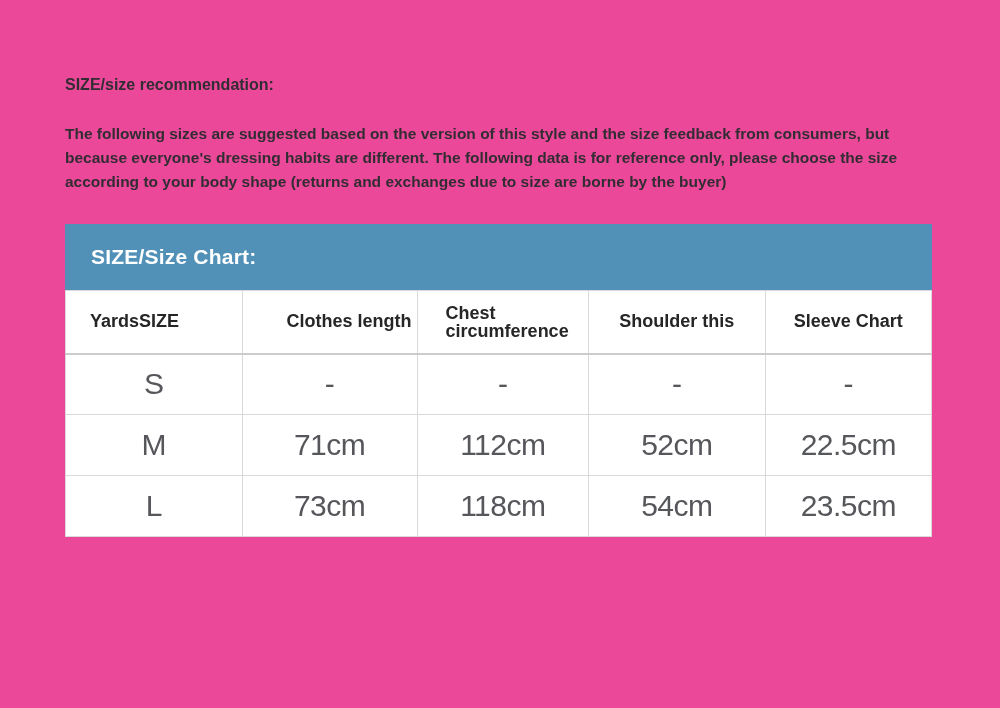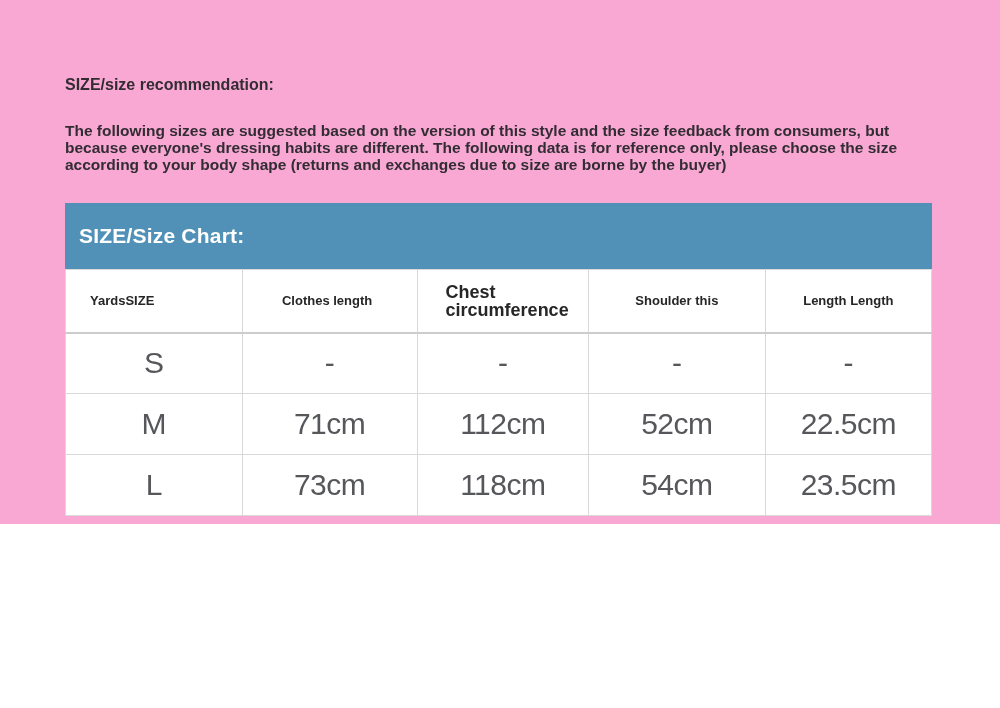--- a/index.html
+++ b/index.html
@@ -4,52 +4,52 @@
 <style>
   html, body {
     margin: 0;
     padding: 0;
     background: #ffffff;
     font-family: "Liberation Sans", sans-serif;
   }
   .canvas {
     position: relative;
     width: 1000px;
-    height: 524px;
-    background: #f9a8d4;
+    height: 708px;
+    background: #ec4899;
     overflow: hidden;
   }
   .page {
     position: absolute;
     left: 65px;
     top: 75px;
     width: 867px;
   }
   .heading {
     margin: 0;
     font-size: 16px;
     line-height: 19px;
     font-weight: 700;
     color: #322c33;
   }
   .description {
     margin: 28px 0 0 0;
     font-size: 15.5px;
-    line-height: 17px;
+    line-height: 24px;
     font-weight: 700;
     color: #322c33;
   }
   .banner {
     margin-top: 30px;
     height: 66px;
     background: #5191b8;
     display: flex;
     align-items: center;
     box-sizing: border-box;
-    padding-left: 14px;
+    padding-left: 26px;
   }
   .banner-title {
     color: #ffffff;
     font-size: 21px;
     font-weight: 700;
     letter-spacing: 0.2px;
   }
   table.size-table {
     width: 867px;
     border-collapse: collapse;
@@ -62,32 +62,33 @@
   table.size-table col.c4 { width: 20.4%; }
   table.size-table col.c5 { width: 19.2%; }
   table.size-table th,
   table.size-table td {
     border: 1px solid #d9d9d9;
     box-sizing: border-box;
     background: #ffffff;
   }
   table.size-table th {
     height: 63px;
-    font-size: 13px;
+    font-size: 18px;
     font-weight: 700;
     color: #262626;
     text-align: center;
     padding: 0;
     border-bottom: 2px solid #cccccc;
   }
   table.size-table th:nth-child(1) {
     text-align: left;
     padding-left: 24px;
   }
   table.size-table th:nth-child(2) {
+    text-align: right;
     padding-right: 5px;
     margin-top: 35px;
   }
   table.size-table th:nth-child(3) {
     text-align: left;
     padding-left: 28px;
     font-size: 18px;
     line-height: 18px;
   }
   table.size-table th:nth-child(3) .wrap-label {
@@ -134,21 +135,21 @@
           <th>
             <span>Clothes length</span>
           </th>
           <th>
             <span class="wrap-label">Chest circumference</span>
           </th>
           <th>
             <span>Shoulder this</span>
           </th>
           <th>
-            <span>Length Length</span>
+            <span>Sleeve Chart</span>
           </th>
         </tr>
       </thead>
       <tbody>
         <tr>
           <td>S</td>
           <td>-</td>
           <td>-</td>
           <td>-</td>
           <td>-</td>

